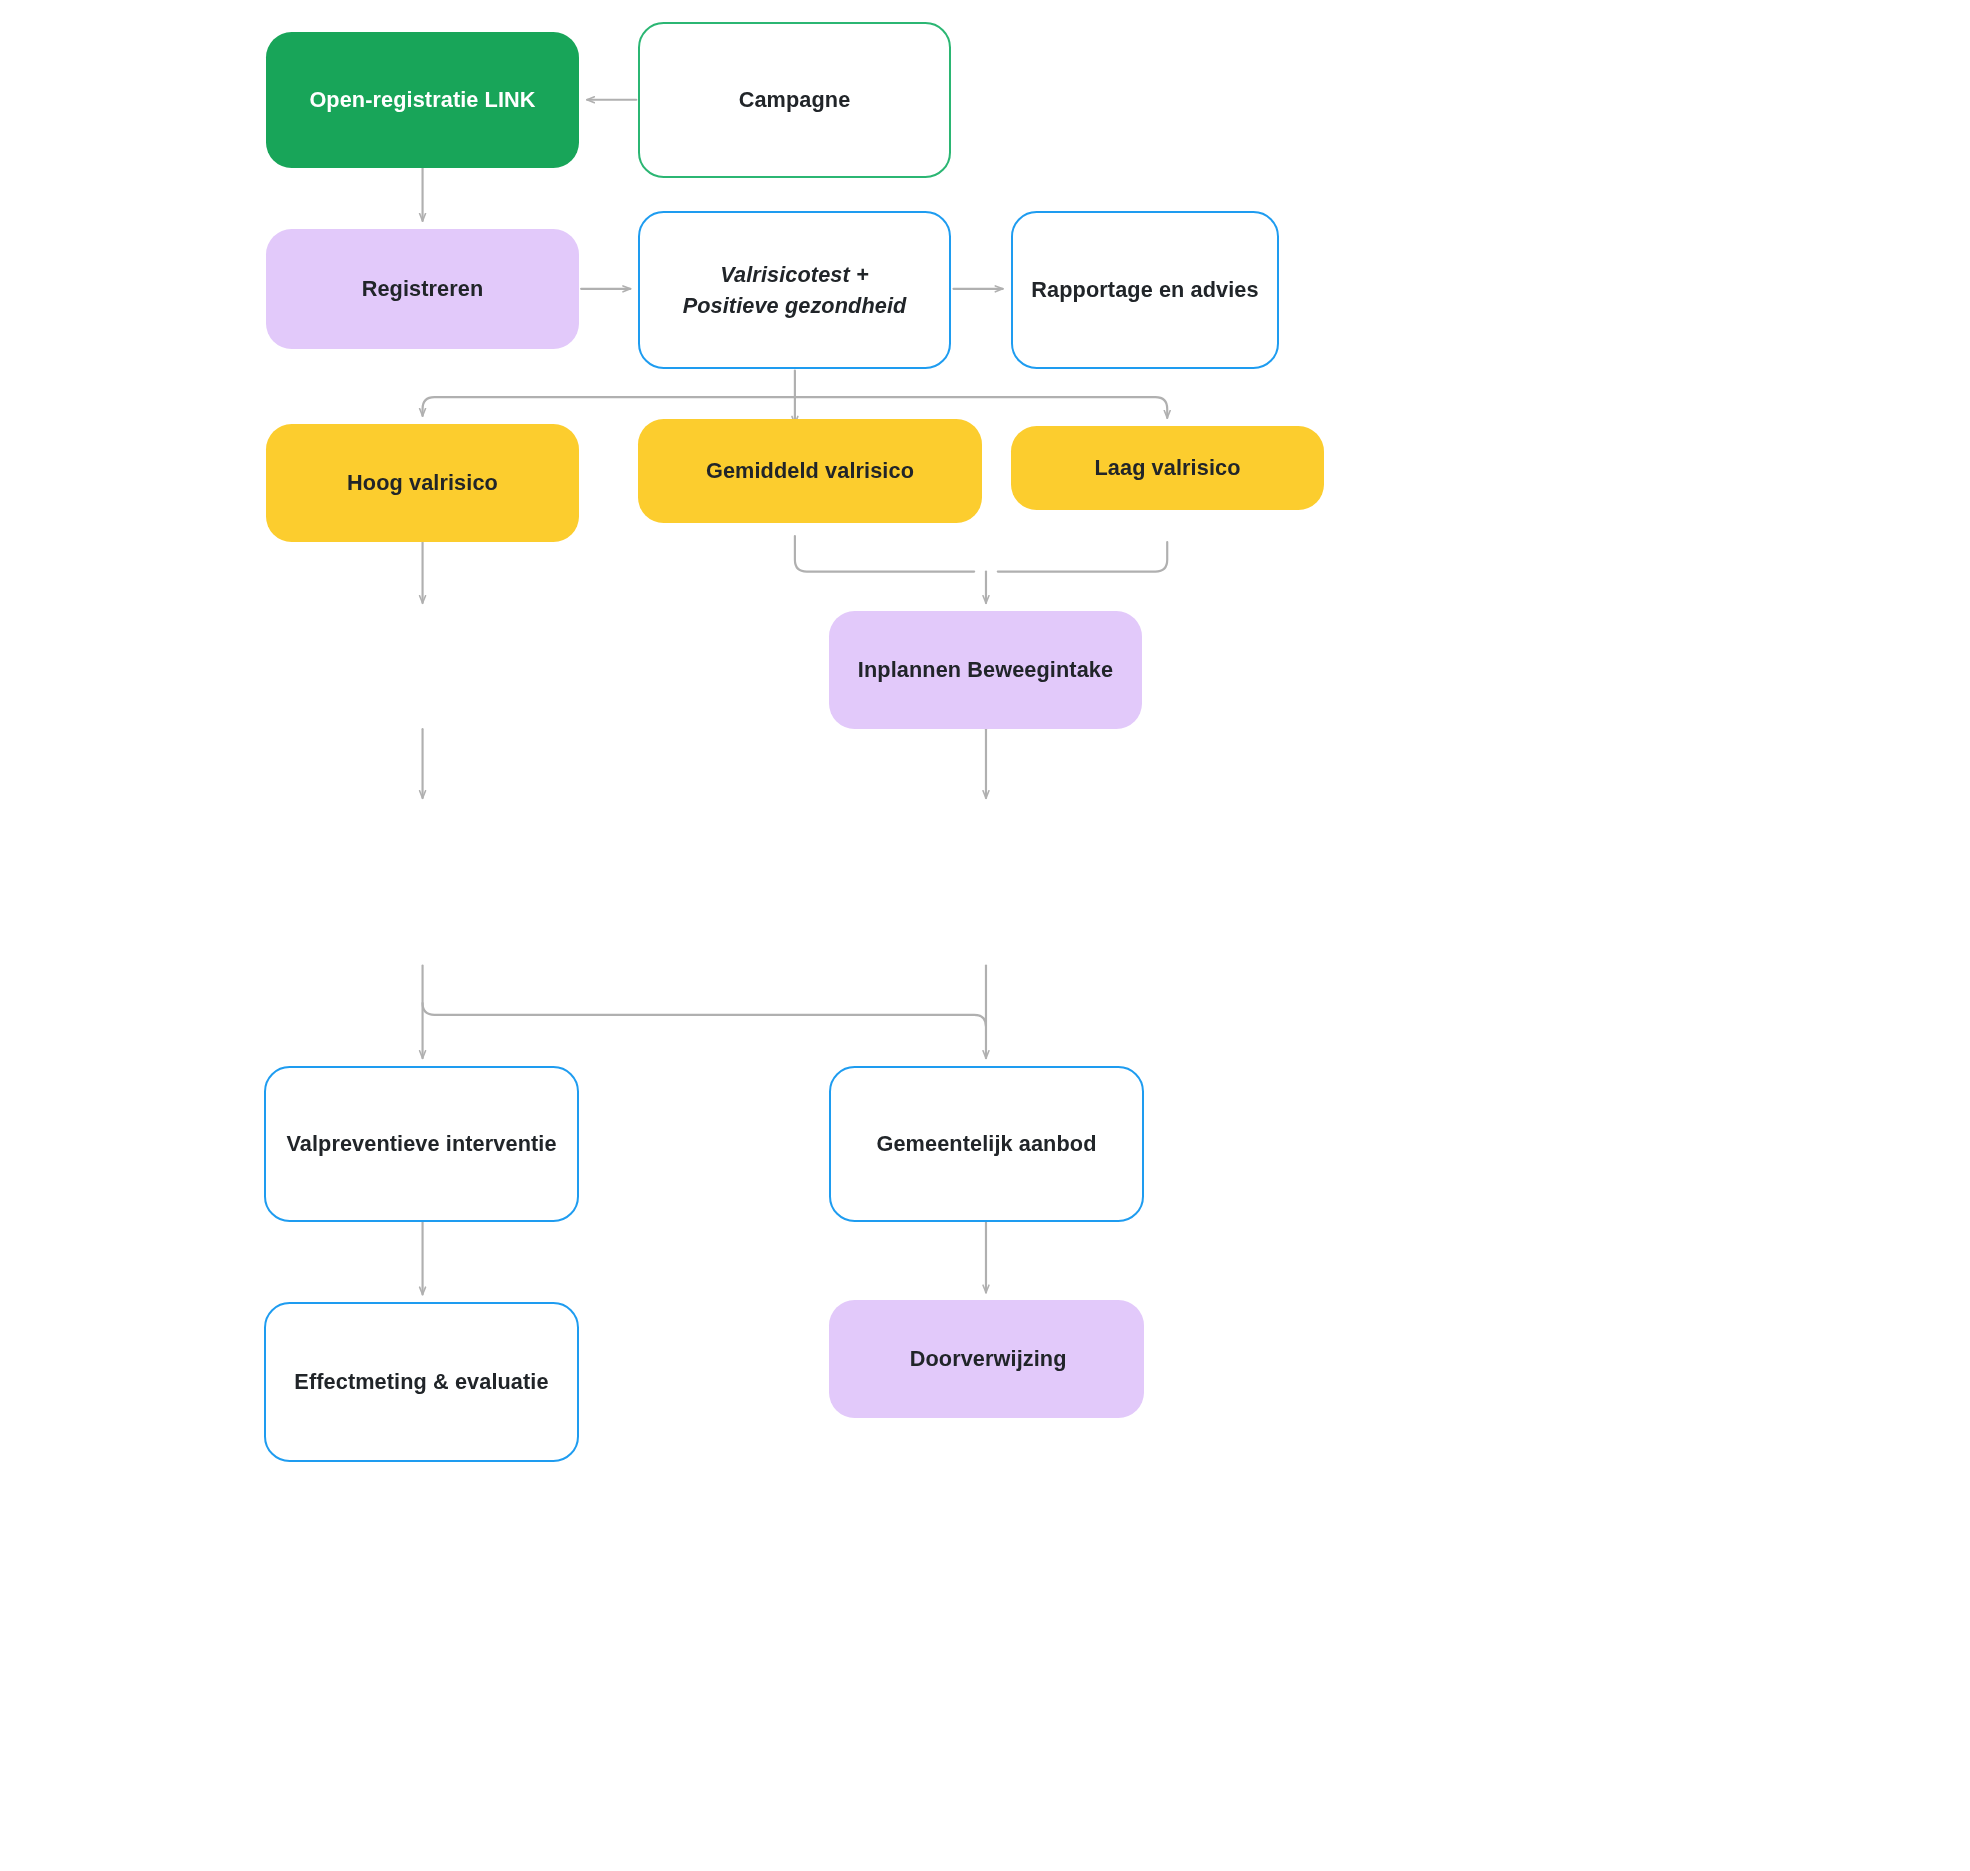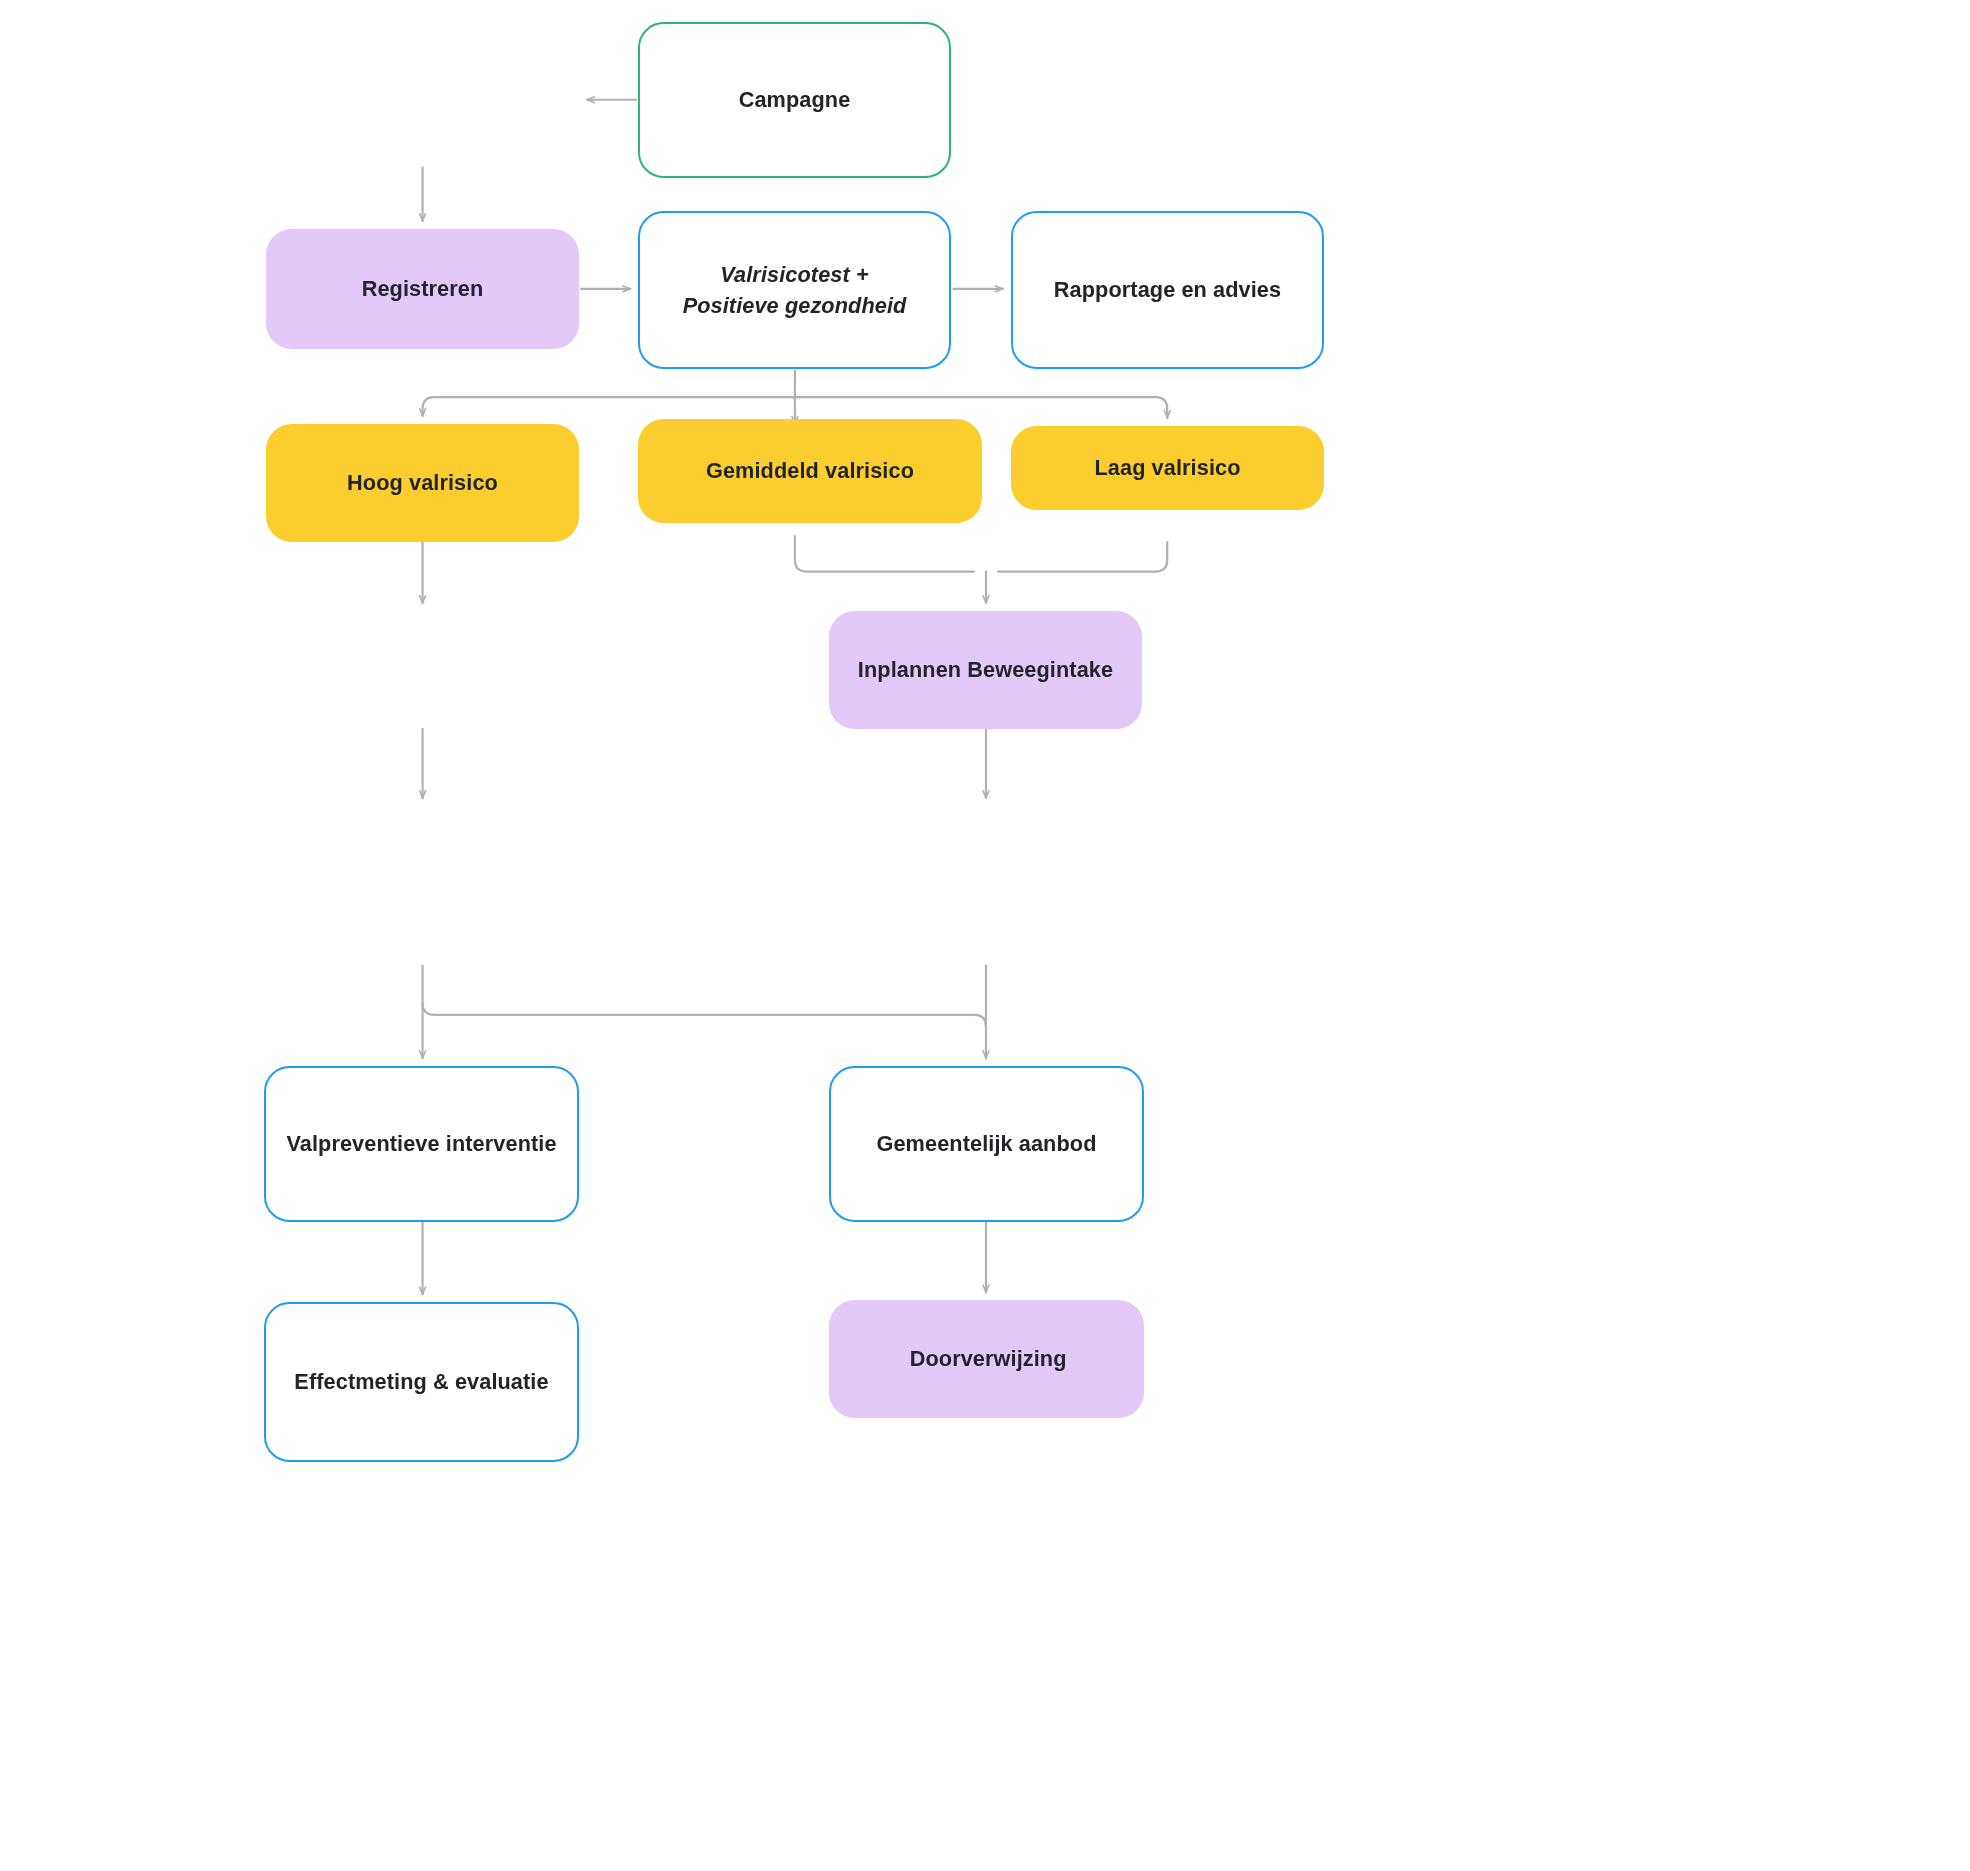--- a/index.html
+++ b/index.html
@@ -115,35 +115,38 @@
 
       <path d="M429,1018 Q429,1030 441,1030 L989,1030 Q1001,1030 1001,1042"></path>
 
       <path d="M429,1240 L429,1314" marker-end="url(#arrowhead)"></path>
 
       <path d="M1001,1240 L1001,1312" marker-end="url(#arrowhead)"></path>
 
     </g>
   </svg>
 
+  <div class="node green-solid" style="left:266px; top:31.5px; width:313px; height:136px;">
+    <span class="lbl">Open-registratie LINK</span>
+  </div>
 
   <div class="node green-outline" style="left:638px; top:21.7px; width:313px; height:156px;">
     <span class="lbl">Campagne</span>
   </div>
 
   <div class="node purple-solid" style="left:266px; top:229px; width:313px; height:120px;">
     <span class="lbl">Registreren</span>
   </div>
 
   <div class="node blue-outline" style="left:638px; top:211px; width:313px; height:158px;font-style:italic;">
     <span class="lbl">Valrisicotest +
 Positieve gezondheid</span>
   </div>
 
-  <div class="node blue-outline" style="left:1011px; top:211px; width:313px; height:158px;">
+  <div class="node blue-outline" style="left:1011px; top:211px; width:268px; height:158px;">
     <span class="lbl">Rapportage en advies</span>
   </div>
 
   <div class="node yellow-solid" style="left:266px; top:424px; width:313px; height:118px;">
     <span class="lbl">Hoog valrisico</span>
   </div>
 
   <div class="node yellow-solid" style="left:638px; top:419px; width:344px; height:104px;">
     <span class="lbl">Gemiddeld valrisico</span>
   </div>

